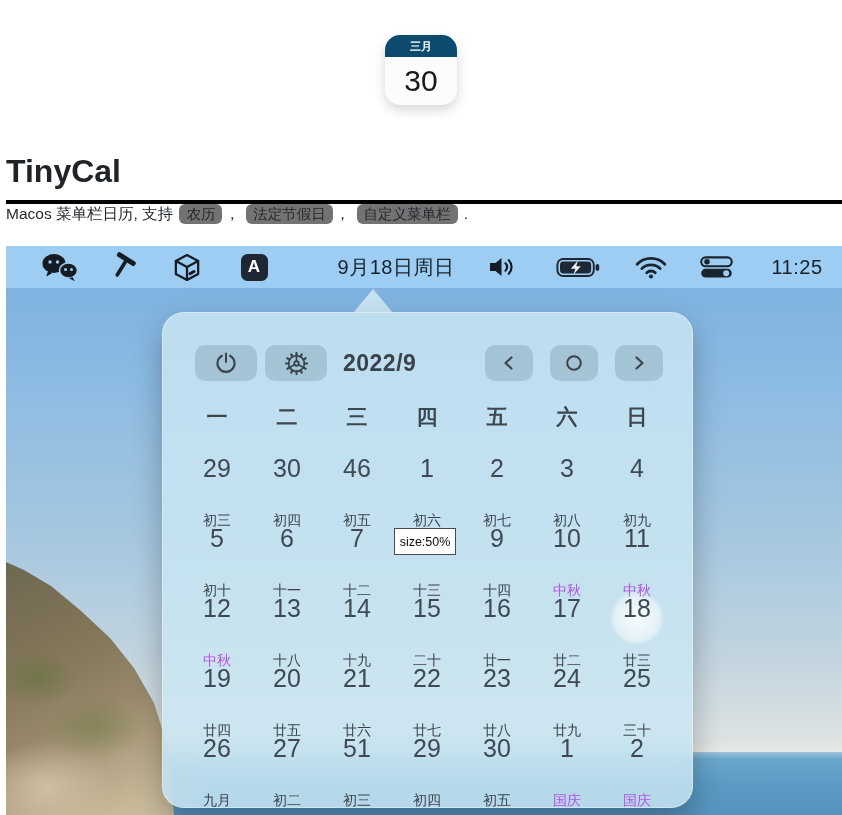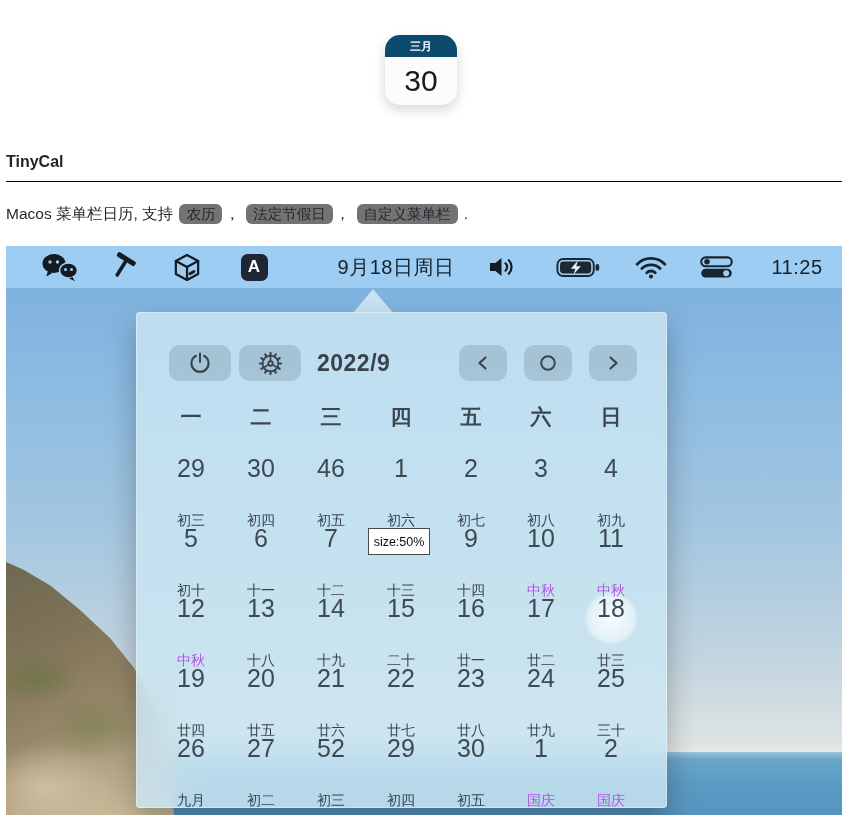--- a/index.html
+++ b/index.html
@@ -17,22 +17,22 @@
   .app-icon .month{
     height:22px;background:#0c4a6e;color:#fff;font-size:11px;
     display:flex;align-items:center;justify-content:center;font-weight:600;
   }
   .app-icon .day{
     height:48px;display:flex;align-items:center;justify-content:center;
     font-size:30px;color:#15191e;
   }
   h1.page-title{
     position:absolute;left:6px;top:153px;right:0;margin:0;
-    font-size:16px;font-weight:700;color:#1f2328;
-    padding-bottom:10px;border-bottom:1px solid #000000;
+    font-size:32px;font-weight:700;color:#1f2328;
+    padding-bottom:10px;border-bottom:4px solid #000000;
   }
   p.page-desc{
     position:absolute;left:6px;top:202px;right:10px;margin:0;
     font-size:15.5px;color:#24292f;line-height:24px;
   }
   .codetag{
     background:#737373;border-radius:6px;padding:2px 7px;margin:0 2px;
     font-size:14.5px;color:#24292f;
   }
   
@@ -64,22 +64,22 @@
       radial-gradient(90px 60px at 40px 230px, rgba(214,199,168,0.8), rgba(214,199,168,0) 75%),
       linear-gradient(155deg,#6d6852 0%,#7a7056 22%,#87795c 40%,#97886a 58%,#b3a384 75%,#c7b898 90%,#ccbfa2 100%);
   }
   
   .popover-arrow{
     position:absolute;left:347px;top:43px;width:40px;height:24px;
     clip-path:polygon(50% 0,100% 100%,0 100%);
     background:rgba(202,229,243,0.95);
   }
   .popover{
-    position:absolute;left:130px;top:66px;width:531px;height:496px;
-    border-radius:4px;background:rgba(203,230,243,0.82);
+    position:absolute;left:156px;top:66px;width:531px;height:496px;
+    border-radius:22px;background:rgba(203,230,243,0.82);
     -webkit-backdrop-filter:blur(16px);backdrop-filter:blur(16px);
     box-shadow:0 14px 30px rgba(0,0,0,0.28), inset 0 0 0 1px rgba(255,255,255,0.35);
   }
   .pbtn{
     position:absolute;top:33px;height:36px;border-radius:10px;border:none;
     background:rgba(72,105,125,0.22);display:flex;align-items:center;justify-content:center;
     cursor:pointer;padding:0;
   }
   .pbtn svg{display:block;}
   .cal-title{
@@ -373,21 +373,21 @@
         </div>
         <div class="cell">
           <div class="num">26</div>
           <div class="lunar">九月</div>
         </div>
         <div class="cell">
           <div class="num">27</div>
           <div class="lunar">初二</div>
         </div>
         <div class="cell">
-          <div class="num">52</div>
+          <div class="num">51</div>
           <div class="lunar">初三</div>
         </div>
         <div class="cell">
           <div class="num">29</div>
           <div class="lunar">初四</div>
         </div>
         <div class="cell">
           <div class="num">30</div>
           <div class="lunar">初五</div>
         </div>

